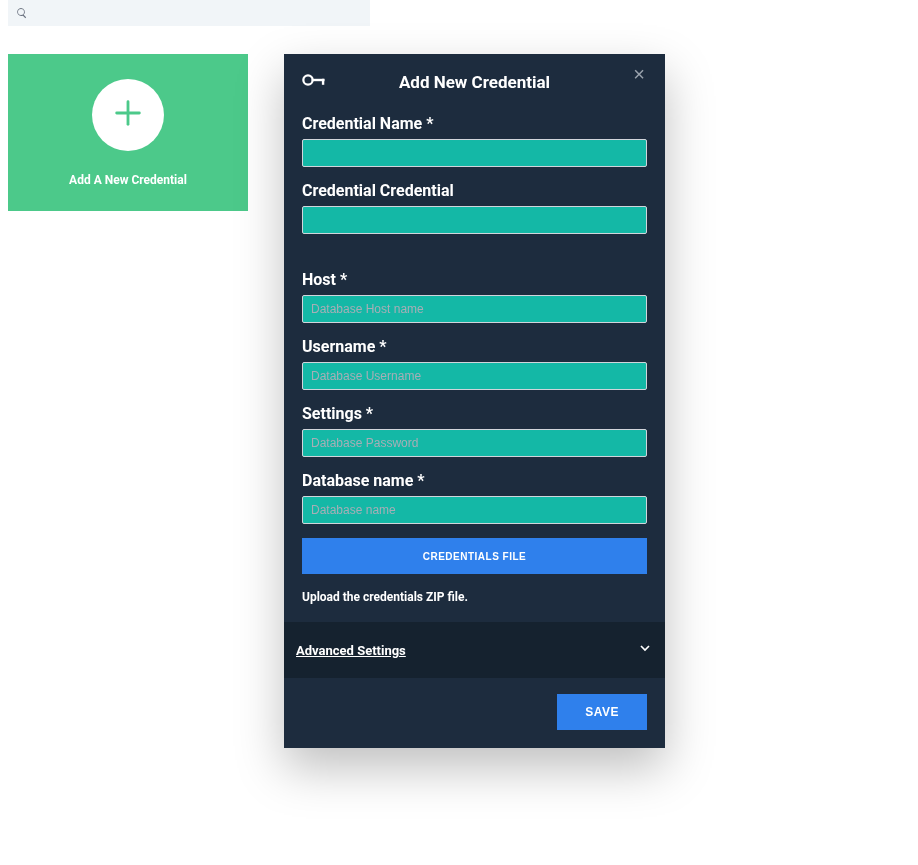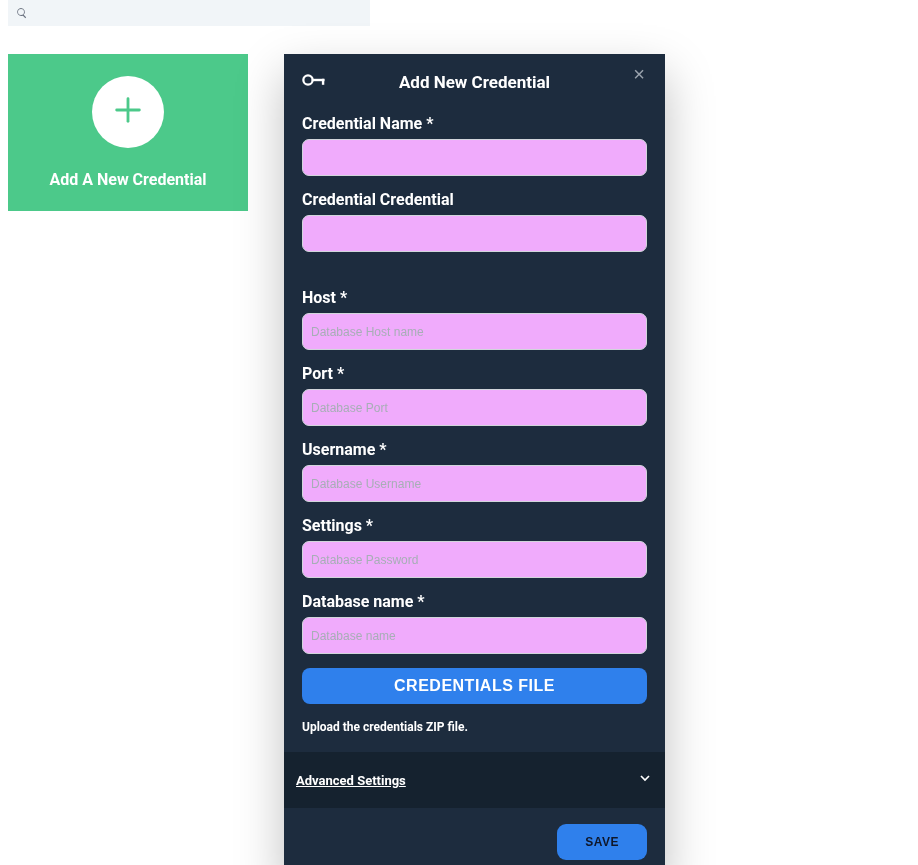--- a/index.html
+++ b/index.html
@@ -43,21 +43,21 @@
     width: 72px;
     height: 72px;
     background: #fff;
     border-radius: 50%;
     display: flex;
     align-items: center;
     justify-content: center;
     margin-bottom: 22px;
   }
   .add-card .circle svg { width: 34px; height: 34px; stroke: #4cc98a; }
-  .add-card .card-label { font-size: 16px; font-weight: 700; }
+  .add-card .card-label { font-size: 12px; font-weight: 700; }
 
   .modal {
     position: absolute;
     top: 54px;
     left: 248px;
     width: 381px;
     background: #1d2c3e;
     box-shadow: 0 20px 45px rgba(0,0,0,0.25);
     color: #fff;
     margin-left: 36px;
@@ -99,41 +99,41 @@
   .field:first-child { margin-top: 8px; }
   .field-label {
     font-size: 16px;
     font-weight: 700;
     color: #ffffff;
     margin-bottom: 6px;
     display: block;
   }
   .field input {
     width: 100%;
-    height: 37px;
-    background: #f0abfc;
+    height: 28px;
+    background: #14b8a6;
     border: 1px solid #d1d5db;
-    border-radius: 7px;
+    border-radius: 2px;
     padding: 0 8px;
     font-size: 12px;
     color: #333;
     outline: none;
   }
   .field input::placeholder { color: #a7aeb6; }
 
   .section-gap { height: 22px; }
 
   .cred-file-btn {
     width: 100%;
     height: 36px;
     background: #2f80ec;
     color: #fff;
     border: none;
-    border-radius: 8px;
-    font-size: 16px;
+    border-radius: 0;
+    font-size: 10px;
     font-weight: 700;
     letter-spacing: 0.5px;
     cursor: pointer;
     margin-top: 14px;
   }
   .upload-hint {
     font-size: 12px;
     font-weight: 700;
     margin-top: 16px;
     color: #fff;
@@ -155,23 +155,23 @@
   }
   .advanced svg { width: 16px; height: 16px; stroke: #fff; fill: none; stroke-width: 2.5; }
 
   .modal-footer {
     padding: 16px 18px 18px 18px;
     display: flex;
     justify-content: flex-end;
   }
   .save-btn {
     background: #2f80ec;
-    color: #0f172a;
+    color: #ffffff;
     border: none;
-    border-radius: 9px;
+    border-radius: 0;
     font-size: 12px;
     font-weight: 700;
     letter-spacing: 0.5px;
     padding: 11px 28px;
     cursor: pointer;
   }
 </style>
 </head>
 <body>
 
@@ -220,24 +220,20 @@
       <input type="text" placeholder="" style="">
     </div>
 
     <div class="section-gap"></div>
 
     <div class="field">
       <label class="field-label">Host *</label>
       <input type="text" placeholder="Database Host name" style="">
     </div>
 
-    <div class="field">
-      <label class="field-label">Port *</label>
-      <input type="text" placeholder="Database Port" style="">
-    </div>
 
     <div class="field">
       <label class="field-label">Username *</label>
       <input type="text" placeholder="Database Username" style="">
     </div>
 
     <div class="field">
       <label class="field-label">Settings *</label>
       <input type="password" placeholder="Database Password" style="">
     </div>

